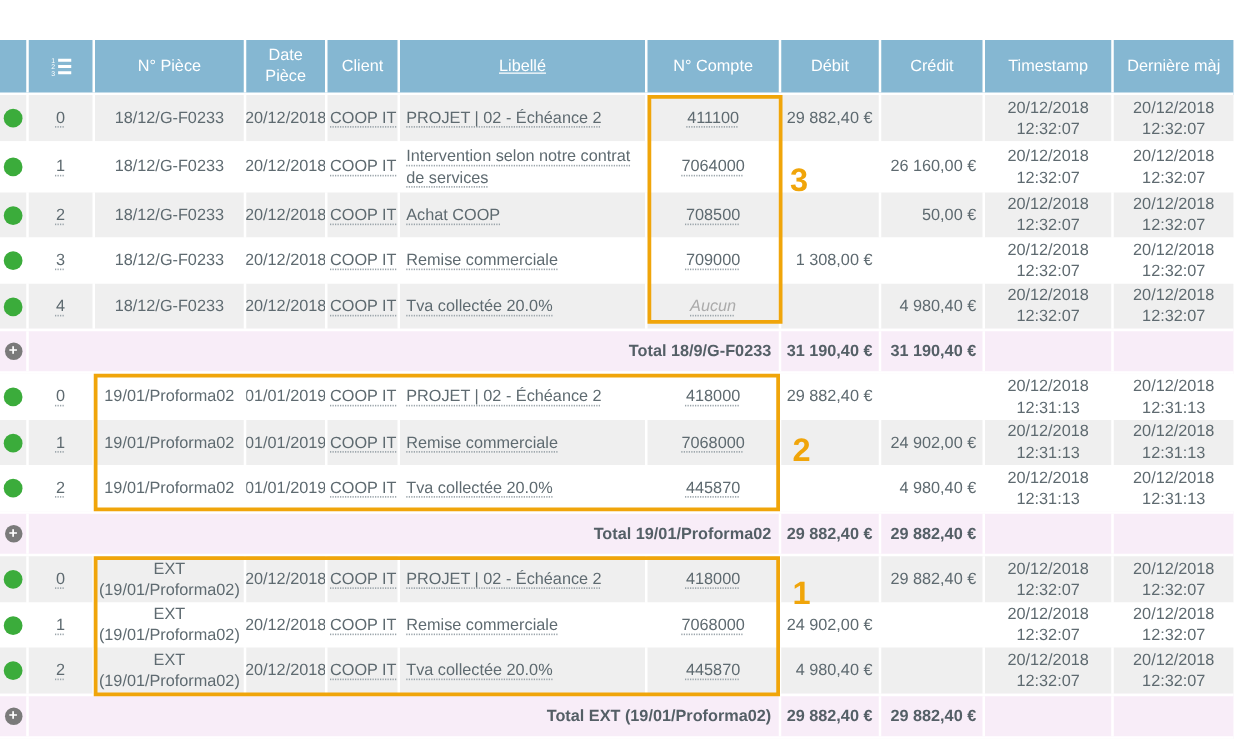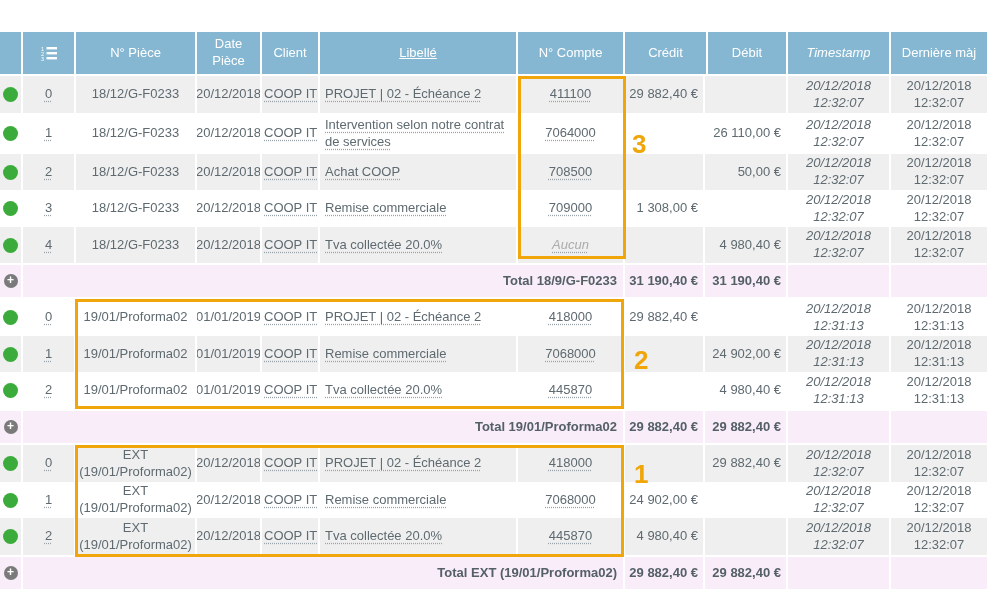--- a/index.html
+++ b/index.html
@@ -14,21 +14,21 @@
   
   .w-dot{width:23px; justify-content:center;}
   .w-idx{width:53px; justify-content:center;}
   .w-piece{width:121px; justify-content:center; text-align:center;}
   .w-date{width:65px; justify-content:center; white-space:nowrap;}
   .w-client{width:58px; justify-content:flex-start; padding-left:2px;}
   .w-lib{width:198px; justify-content:flex-start; padding-left:5px;}
   .w-compte{width:107px; justify-content:center; text-align:center;}
   .w-debit{width:80px; justify-content:flex-end; padding-right:5px; white-space:nowrap;}
   .w-credit{width:83px; justify-content:flex-end; padding-right:5px; white-space:nowrap;}
-  .w-ts{width:103px; justify-content:center; text-align:center; padding:12px 2px;font-style:italic;}
+  .w-ts{width:103px; justify-content:center; text-align:center; padding:12px 2px;}
   .w-maj{width:96px; justify-content:center; text-align:center; padding:0 2px;}
 
   
   .hdr { height:44px; background:#85B7D2; border-bottom:2px solid #fff; }
   .hdr .c { color:#fff; justify-content:center; text-align:center; font-size:13px; }
 
   
   .g { background:#EFEFEF; }
   .wht { background:#fff; }
   .h37{height:37px;} .h41{height:41px;} .h36{height:36px;}
@@ -84,22 +84,22 @@
           <rect x="6.5" y="6" width="10.5" height="2.4" fill="#fff"></rect>
         <text x="1" y="14.6" font-size="5.5" fill="#fff">3</text>
           <rect x="6.5" y="11" width="10.5" height="2.4" fill="#fff"></rect>
       </svg>
     </div>
     <div class="c w-piece">N° Pièce</div>
     <div class="c w-date" style="white-space:normal;">Date Pièce</div>
     <div class="c w-client" style="justify-content:center;padding-left:0;">Client</div>
     <div class="c w-lib" style="justify-content:center;padding-left:0;text-decoration:underline;">Libellé</div>
     <div class="c w-compte">N° Compte</div>
+    <div class="c w-debit" style="justify-content:center;padding-right:0;">Débit</div>
     <div class="c w-credit" style="justify-content:center;padding-right:0;">Crédit</div>
-    <div class="c w-debit" style="justify-content:center;padding-right:0;">Débit</div>
     <div class="c w-ts">Timestamp</div>
     <div class="c w-maj">Dernière màj</div>
   </div>
 
   <div class="row g h37">
     <div class="c w-dot">
         <span class="dot"></span>
       </div>
     <div class="c w-idx">
         <span class="lnk">0</span>
@@ -133,21 +133,21 @@
     <div class="c w-client">
         <span class="lnk">COOP IT</span>
       </div>
     <div class="c w-lib">
         <span class="lnk">Intervention selon notre contrat de services</span>
       </div>
     <div class="c w-compte">
         <span class="lnk">7064000</span>
       </div>
     <div class="c w-debit"></div>
-    <div class="c w-credit">26 110,00 €</div>
+    <div class="c w-credit">26 160,00 €</div>
     <div class="c w-ts">20/12/2018 12:32:07</div>
     <div class="c w-maj">20/12/2018 12:32:07</div>
   </div>
 
   <div class="row g h36">
     <div class="c w-dot">
         <span class="dot"></span>
       </div>
     <div class="c w-idx">
         <span class="lnk">2</span>

